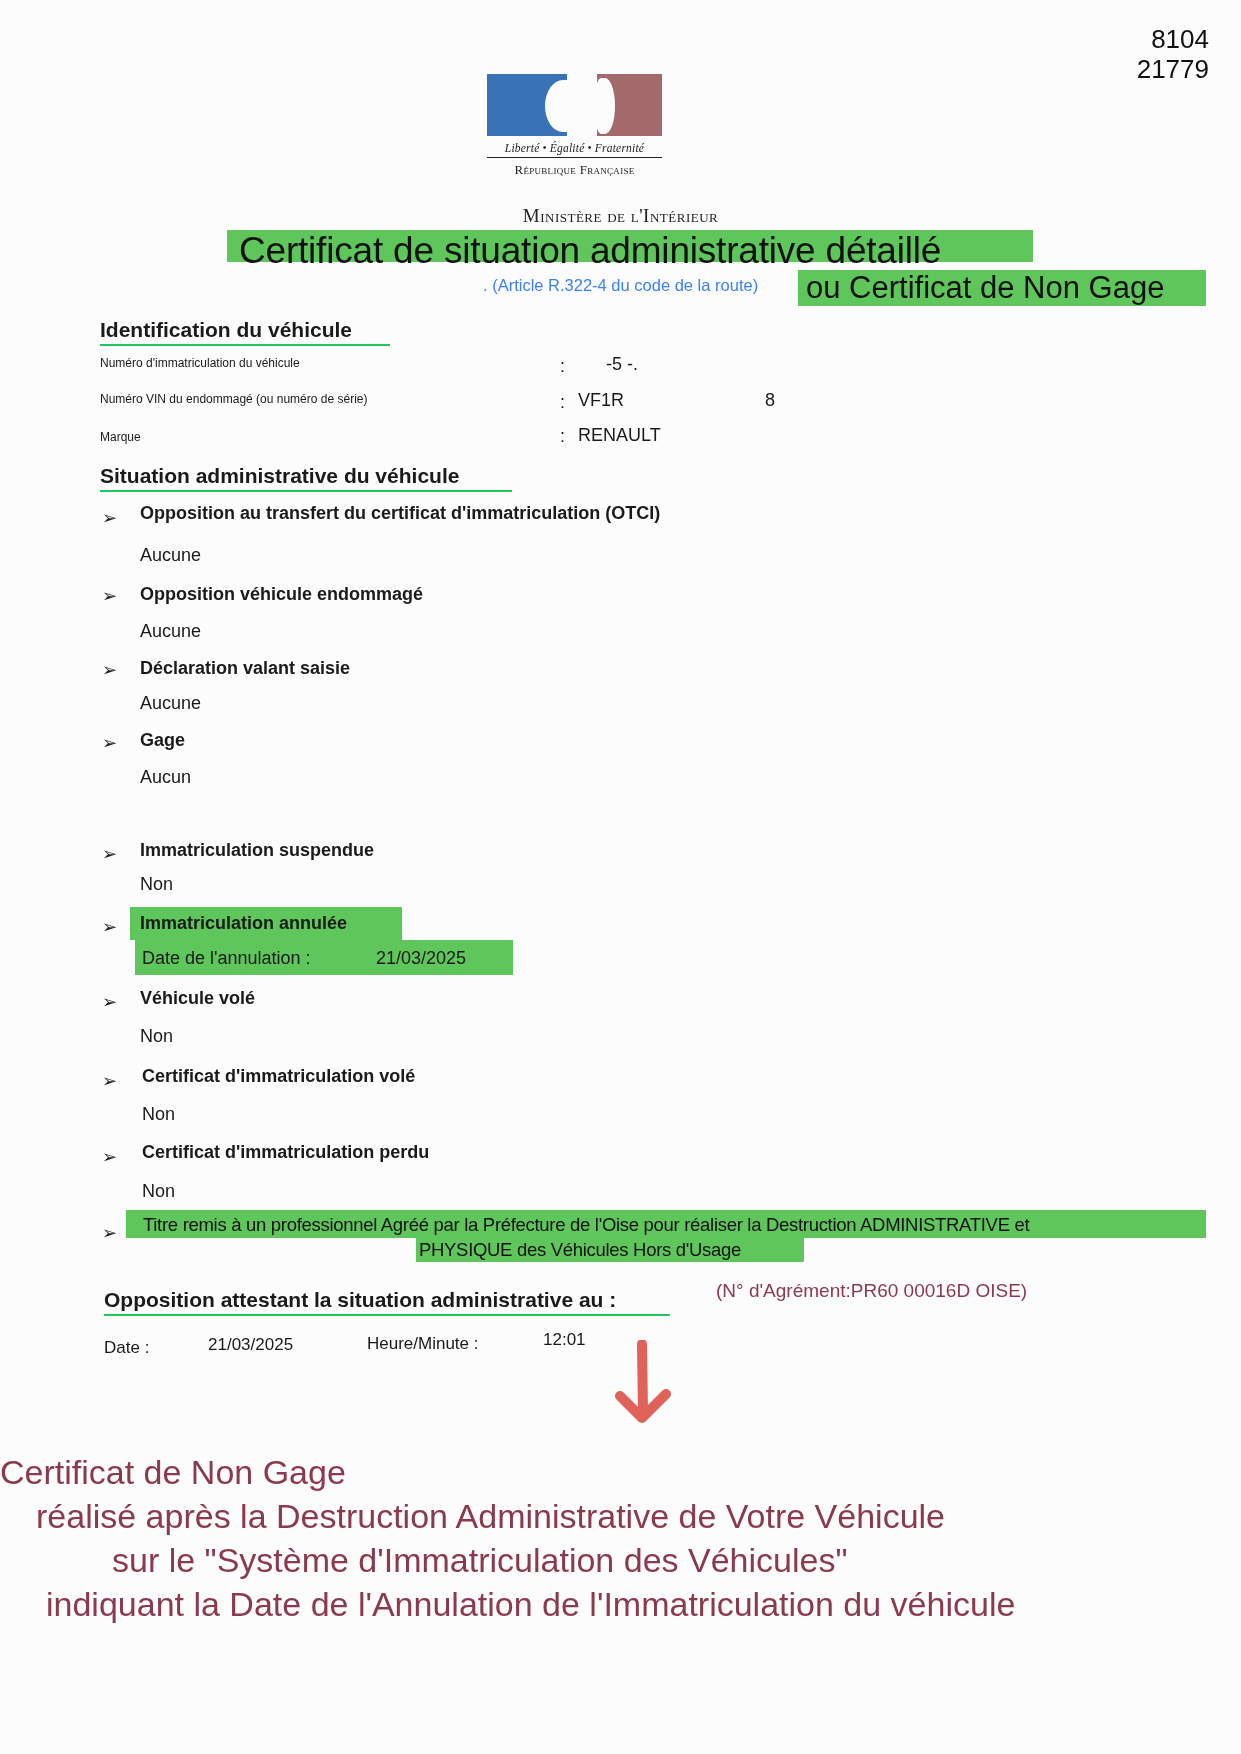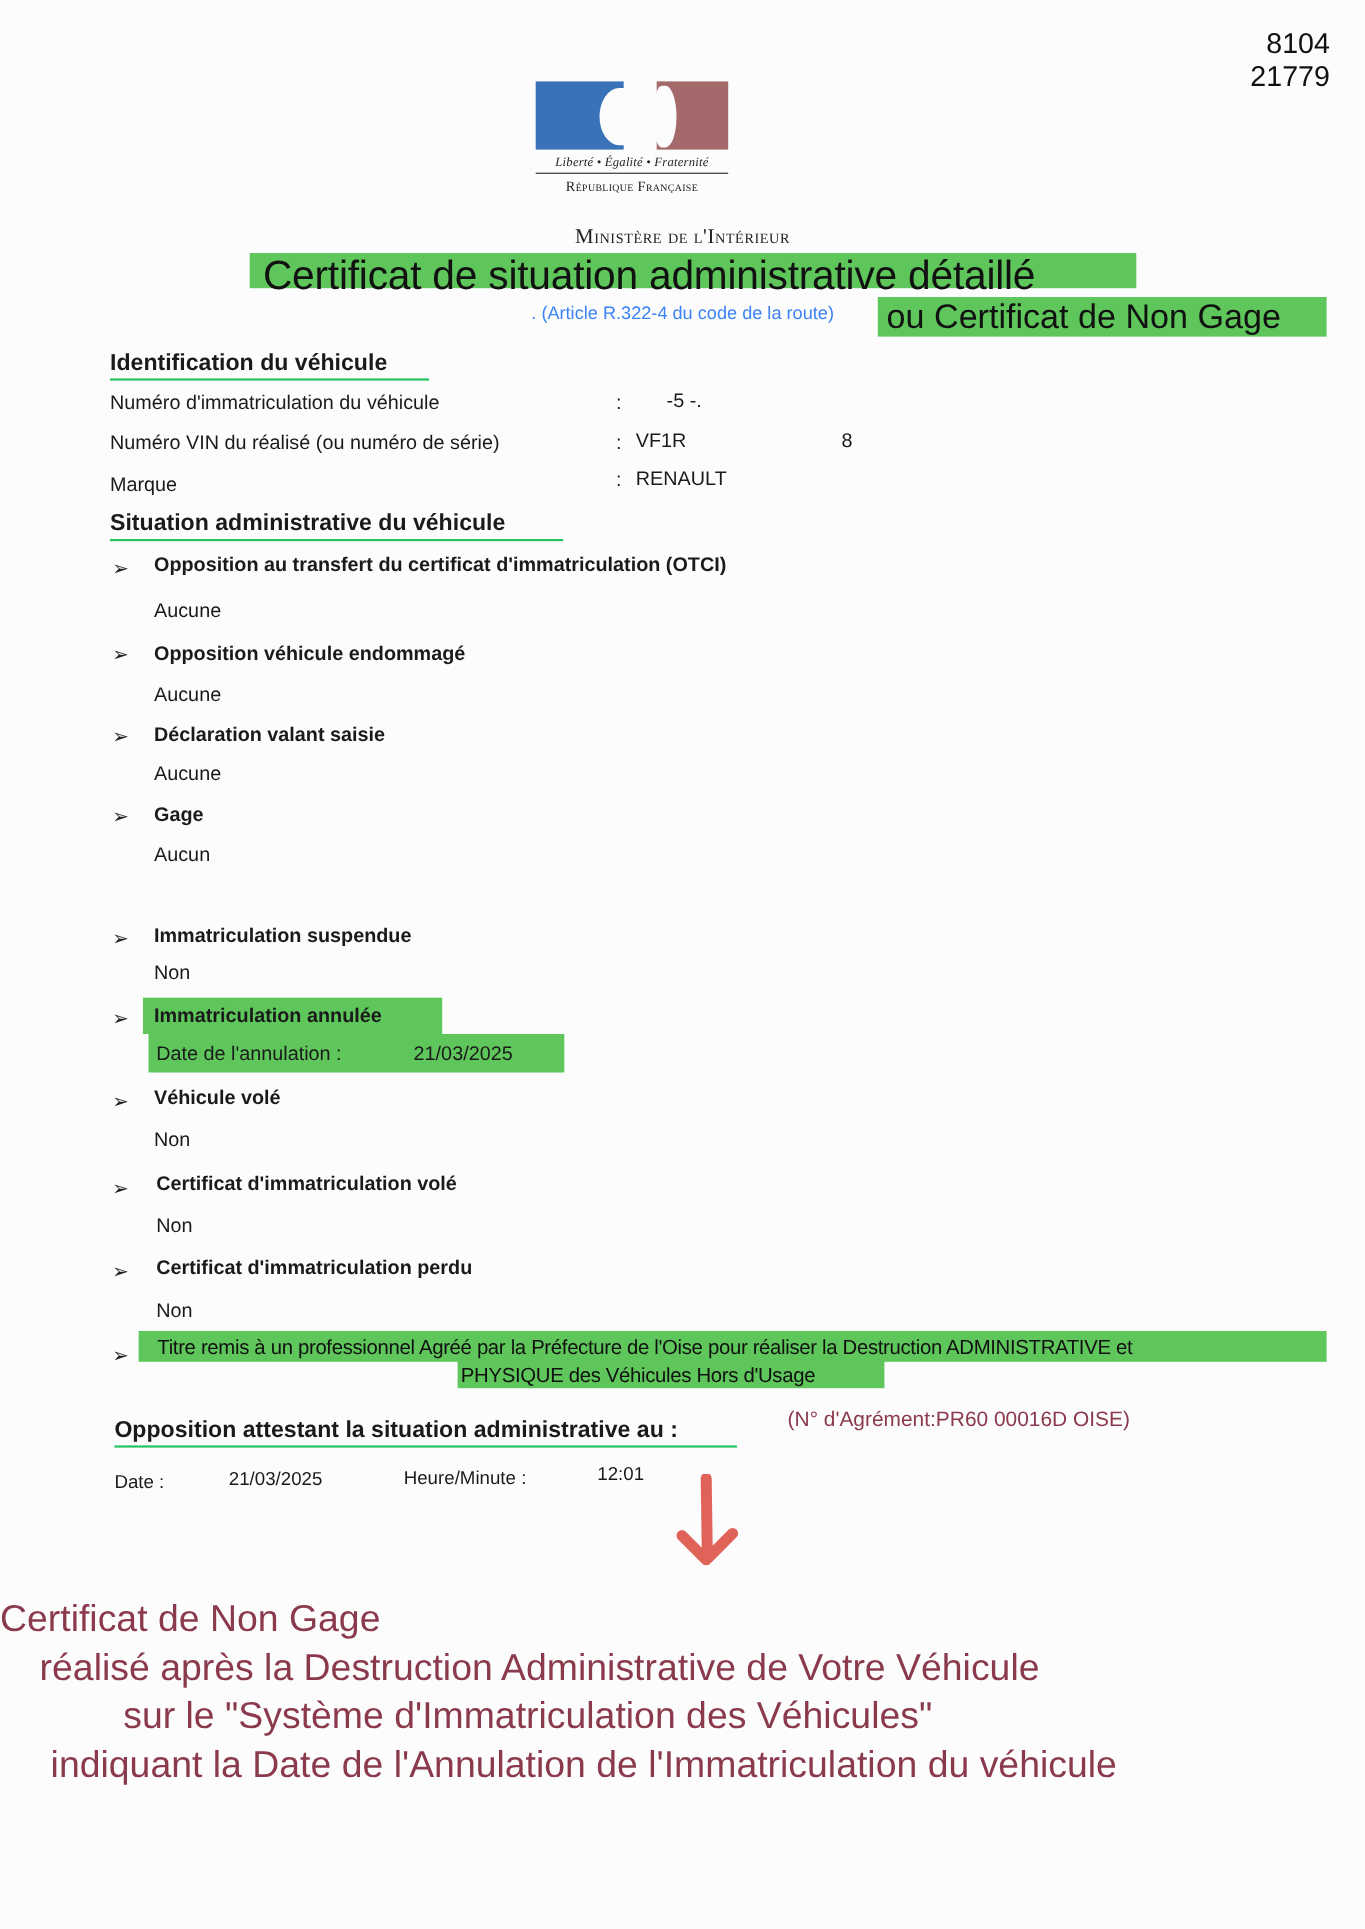--- a/index.html
+++ b/index.html
@@ -16,21 +16,21 @@
   .flag .face-red { position: absolute; left: 108px; top: 4px; width: 20px; height: 56px; background: #fcfcfd; border-radius: 40% 60% 60% 40%; }
   .motto { font-family: "Liberation Serif", serif; font-style: italic; font-size: 11.5px; margin-top: 6px; border-bottom: 1.5px solid #222; padding-bottom: 3px; text-align: center; color: #222; letter-spacing: 0.2px; }
   .republique { font-family: "Liberation Serif", serif; font-size: 13px; text-align: center; margin-top: 4px; font-variant: small-caps; letter-spacing: 0.3px; color: #222; }
   .ministry { left: 0; width: 1241px; top: 205px; text-align: center; font-size: 19px; font-variant: small-caps; letter-spacing: 0.5px; color: #222; font-family: "Liberation Serif", "DejaVu Serif", serif; }
   .hl { background: #5ec65a; }
   .main-title { left: 227px; top: 230px; height: 32px; width: 806px; font-size: 37px; line-height: 42px; padding-left: 12px; color: #111; letter-spacing: -0.2px; }
   .article { left: 462px; top: 276px; font-size: 16.5px; color: #3b82f6; margin-left: 21px; }
   .sub-title { left: 798px; top: 270px; height: 36px; width: 408px; font-size: 31px; line-height: 36px; padding-left: 8px; color: #111; }
   .section-h { font-weight: bold; font-size: 21px; border-bottom: 2px solid #22c55e; padding-bottom: 2px; color: #1a1a1a; }
   .id-h { left: 100px; top: 318px; width: 290px; }
-  .id-row { left: 100px; font-size: 18px; color: #1a1a1a; }
+  .id-row { left: 100px; font-size: 12px; color: #1a1a1a; }
   .id-colon { left: 560px; font-size: 18px; }
   .id-val { left: 578px; font-size: 18px; }
   .sit-h { left: 100px; top: 464px; width: 412px; }
   .item-arrow { left: 102px; font-size: 18px; font-weight: bold; color: #222; }
   .item-label { left: 140px; font-size: 18px; font-weight: bold; color: #1a1a1a; }
   .item-value { left: 140px; font-size: 18px; color: #1a1a1a; }
   .hl-annul { left: 130px; top: 907px; width: 272px; height: 33px; }
   .hl-date { left: 135px; top: 940px; width: 378px; height: 35px; }
   .date-label { left: 142px; top: 948px; font-size: 18px; }
   .date-val { left: 376px; top: 948px; font-size: 18px; }
@@ -73,21 +73,21 @@
 <div class="abs main-title hl">Certificat de situation administrative détaillé</div>
 <div class="abs article">. (Article R.322-4 du code de la route)</div>
 <div class="abs sub-title hl">ou Certificat de Non Gage</div>
 
 <div class="abs section-h id-h">Identification du véhicule</div>
 
 <div class="abs id-row" style="top:356px">Numéro d'immatriculation du véhicule</div>
 <div class="abs id-colon" style="top:356px">:</div>
 <div class="abs id-val" style="left:606px;top:354px">-5  -.</div>
 
-<div class="abs id-row" style="top:392px">Numéro VIN du réalisé (ou numéro de série)</div>
+<div class="abs id-row" style="top:392px">Numéro VIN du endommagé (ou numéro de série)</div>
 <div class="abs id-colon" style="top:392px">:</div>
 <div class="abs id-val" style="top:390px">VF1R</div>
 <div class="abs id-val" style="left:765px;top:390px">8</div>
 
 <div class="abs id-row" style="top:430px">Marque</div>
 <div class="abs id-colon" style="top:426px">:</div>
 <div class="abs id-val" style="top:425px">RENAULT</div>
 
 <div class="abs section-h sit-h">Situation administrative du véhicule</div>
 

